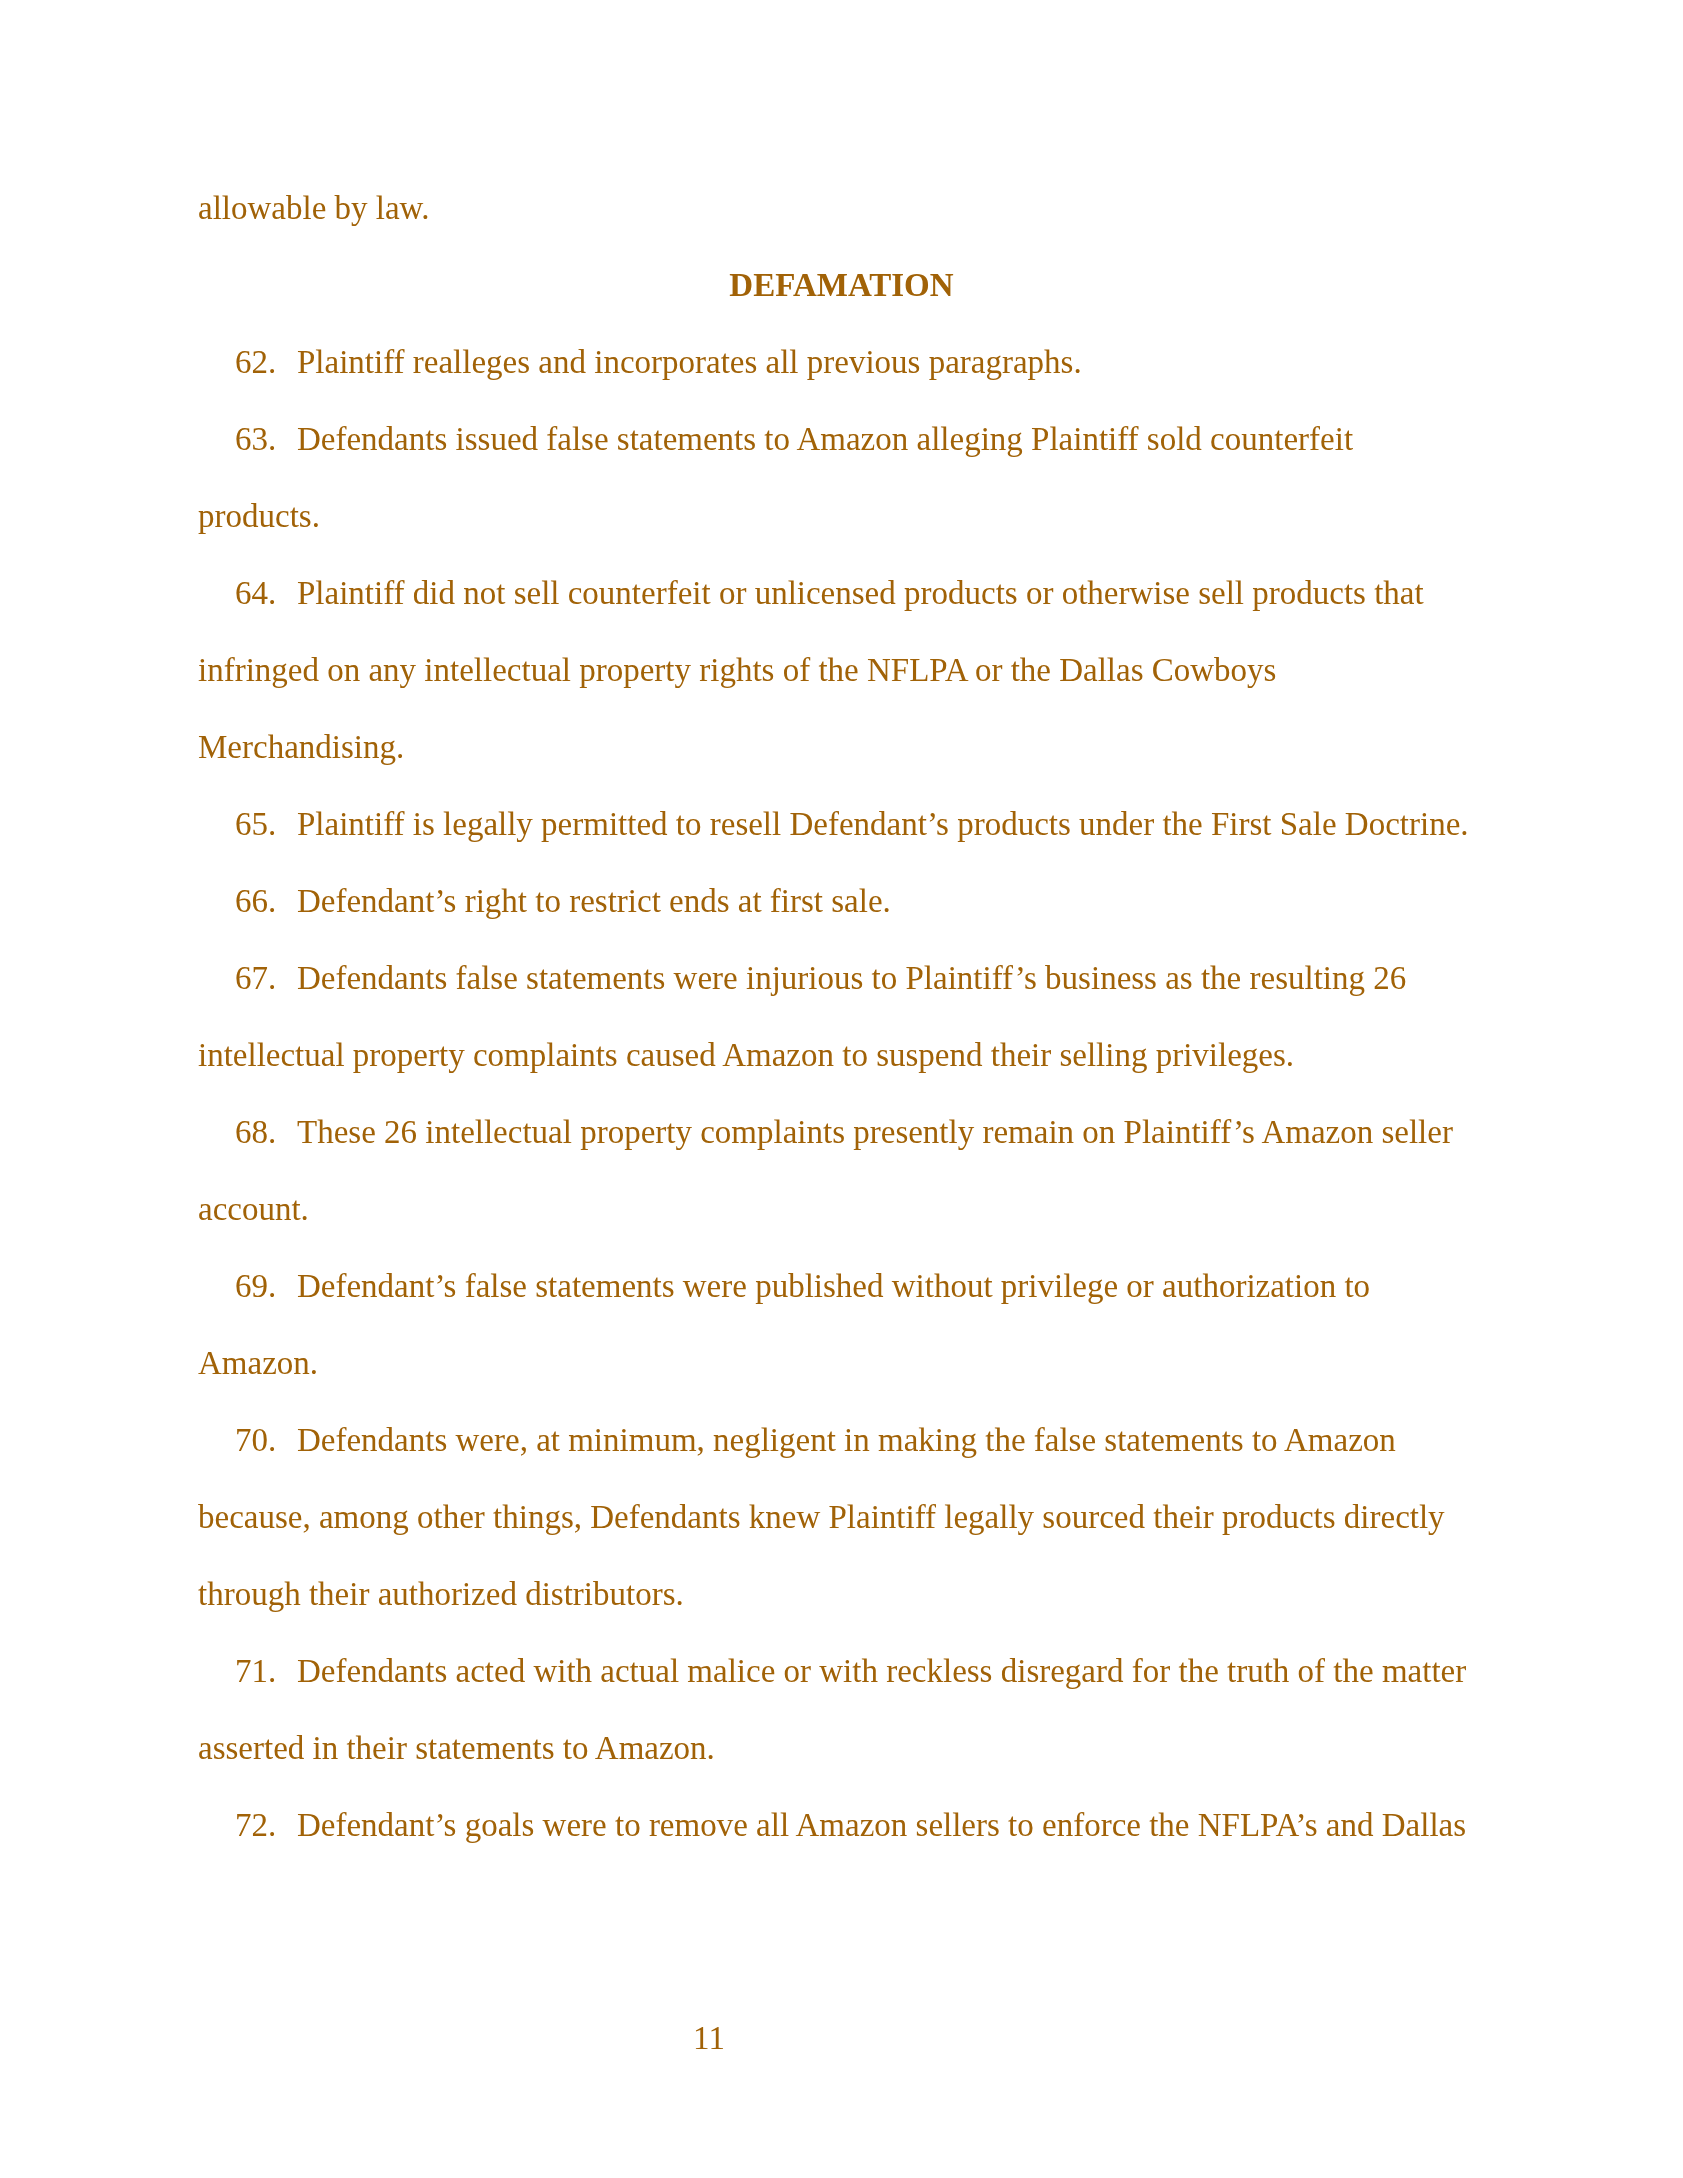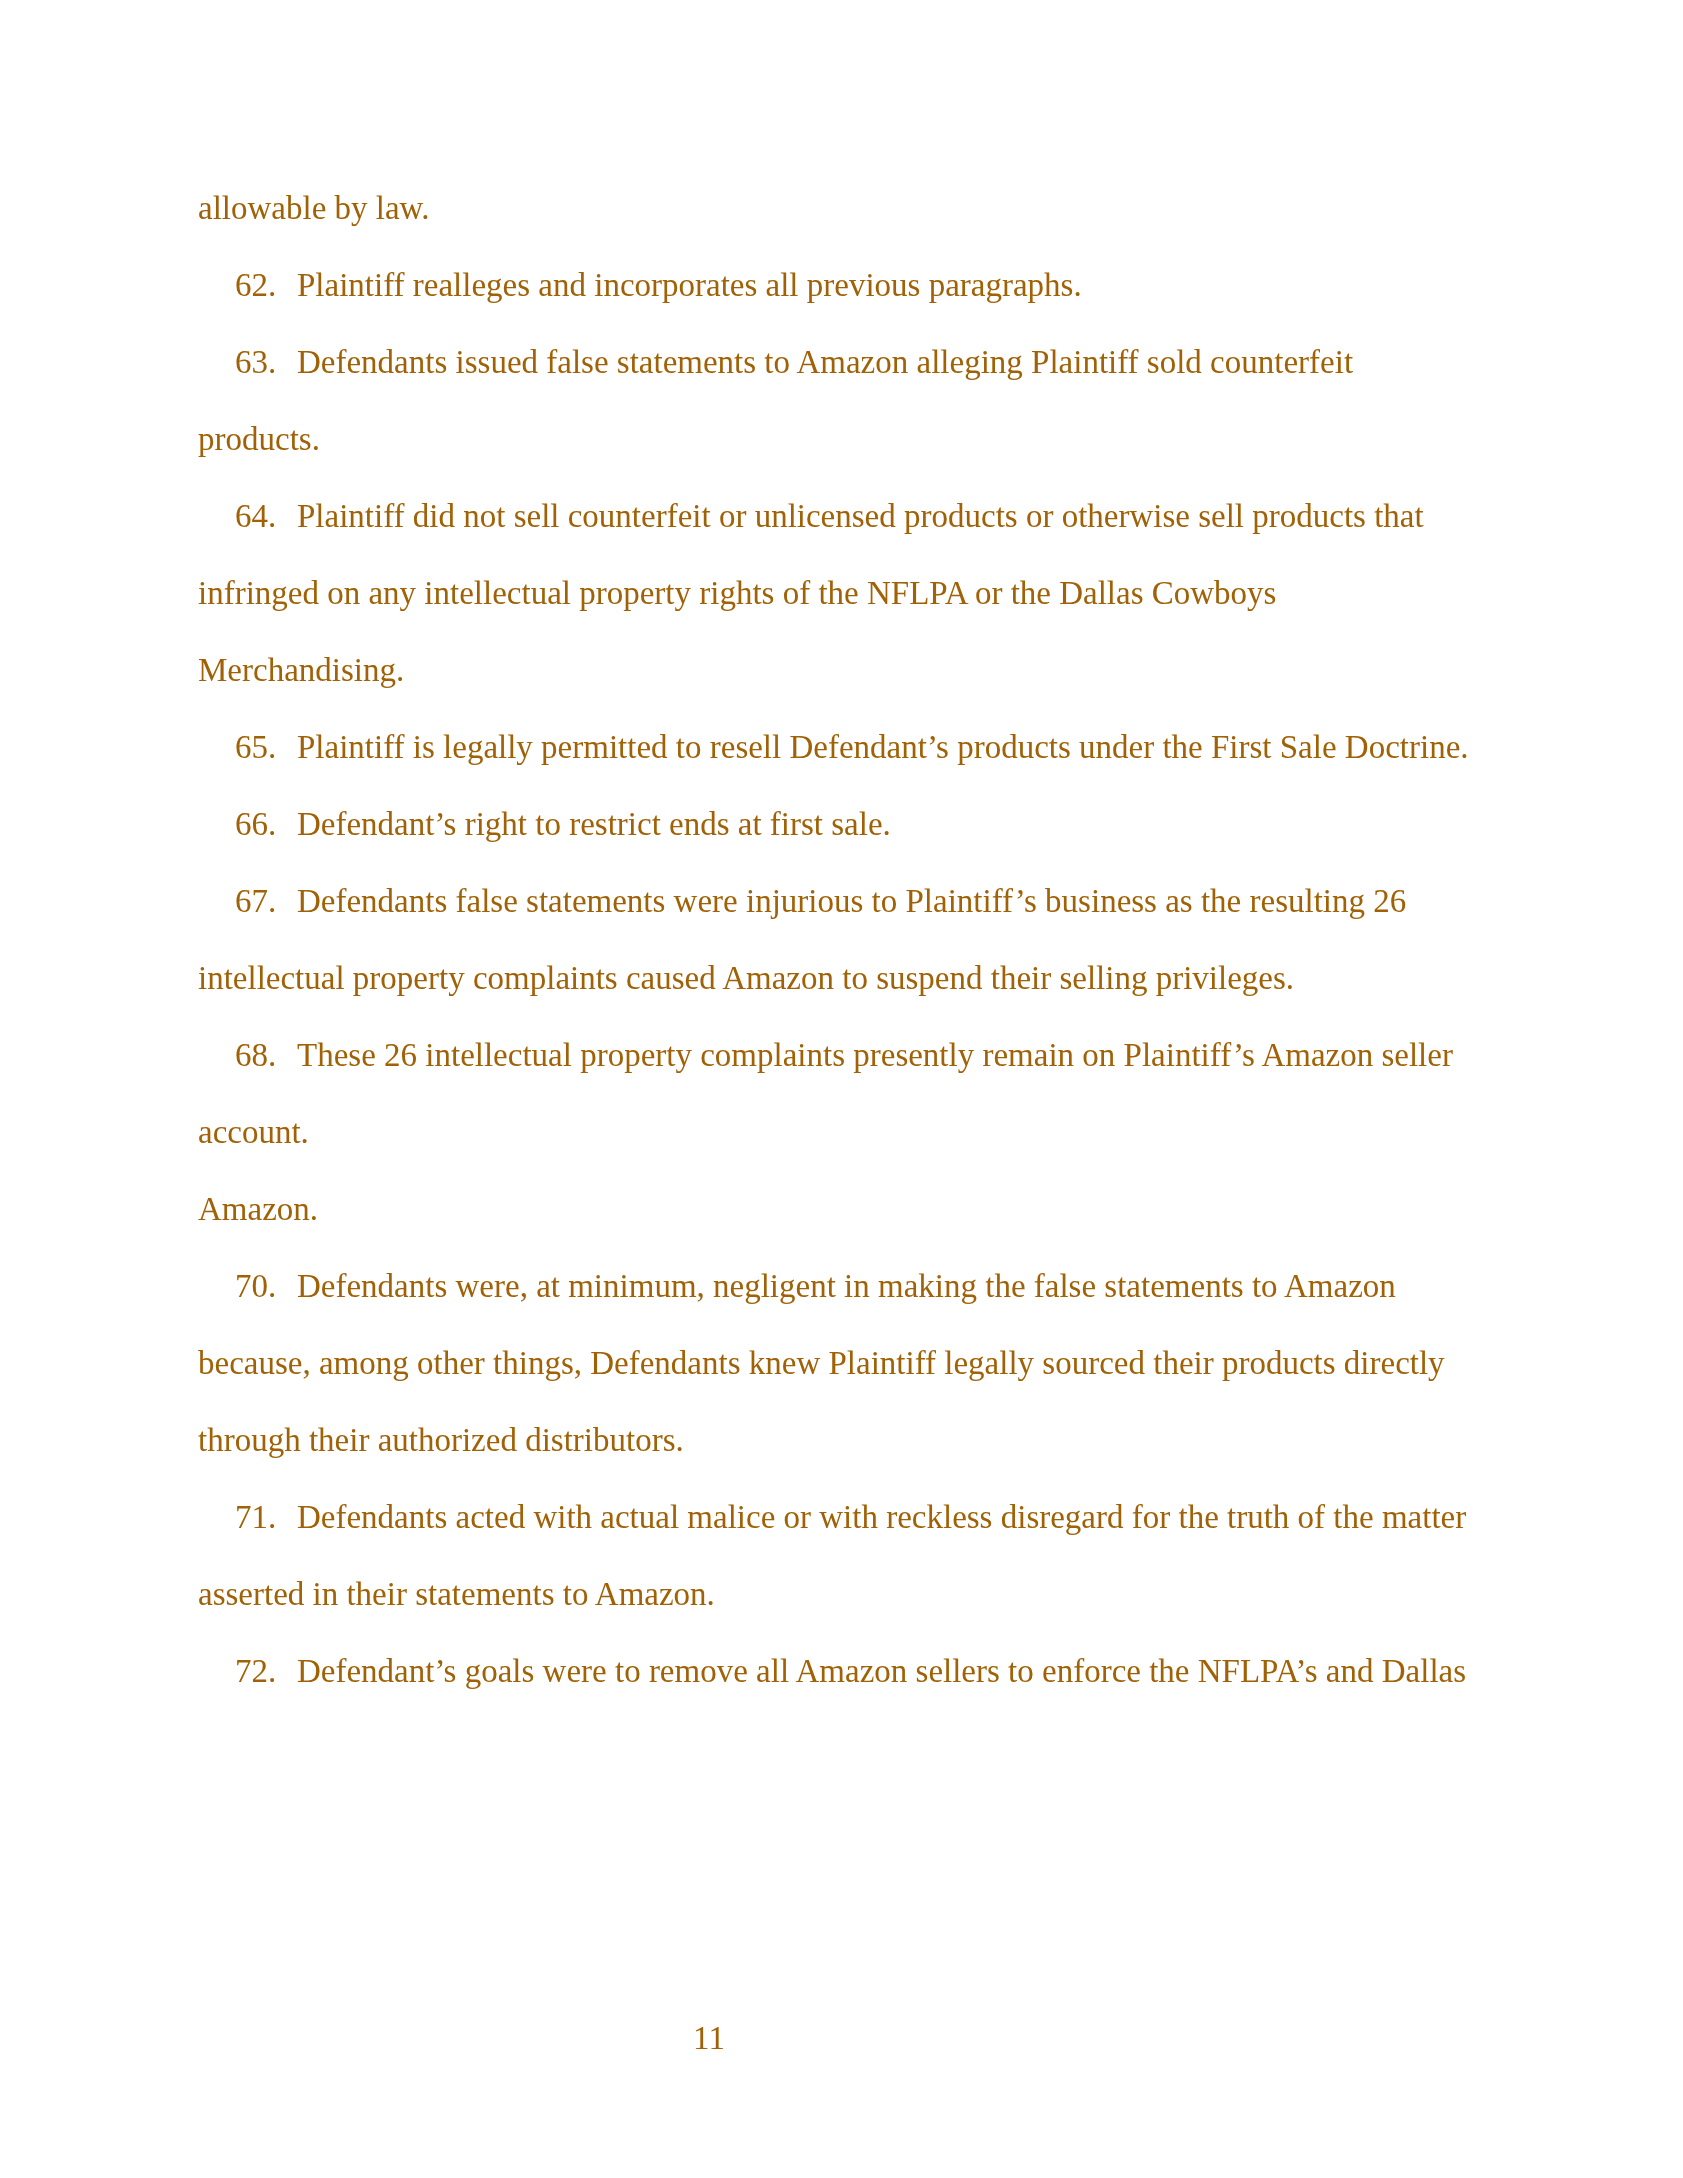--- a/index.html
+++ b/index.html
@@ -52,20 +52,21 @@
     line-height: 77px;
     height: 77px;
   }
 </style>
 </head>
 <body>
 
 <div class="page">
   <div class="doc-body">
     <div class="line">allowable by law.</div>
+    <div class="heading-line">DEFAMATION</div>
     <div id="paragraphs">
         <div>
           <div class="line para-first"><span class="pnum">62.</span>Plaintiff realleges and incorporates all previous paragraphs.</div>
         </div>
         <div>
           <div class="line para-first"><span class="pnum">63.</span>Defendants issued false statements to Amazon alleging Plaintiff sold counterfeit</div>
           <div class="line">products.</div>
         </div>
         <div>
           <div class="line para-first"><span class="pnum">64.</span>Plaintiff did not sell counterfeit or unlicensed products or otherwise sell products that</div>
@@ -80,20 +81,21 @@
         </div>
         <div>
           <div class="line para-first"><span class="pnum">67.</span>Defendants false statements were injurious to Plaintiff’s business as the resulting 26</div>
           <div class="line">intellectual property complaints caused Amazon to suspend their selling privileges.</div>
         </div>
         <div>
           <div class="line para-first"><span class="pnum">68.</span>These 26 intellectual property complaints presently remain on Plaintiff’s Amazon seller</div>
           <div class="line">account.</div>
         </div>
         <div>
+          <div class="line para-first"><span class="pnum">69.</span>Defendant’s false statements were published without privilege or authorization to</div>
           <div class="line">Amazon.</div>
         </div>
         <div>
           <div class="line para-first"><span class="pnum">70.</span>Defendants were, at minimum, negligent in making the false statements to Amazon</div>
           <div class="line">because, among other things, Defendants knew Plaintiff legally sourced their products directly</div>
           <div class="line">through their authorized distributors.</div>
         </div>
         <div>
           <div class="line para-first"><span class="pnum">71.</span>Defendants acted with actual malice or with reckless disregard for the truth of the matter</div>
           <div class="line">asserted in their statements to Amazon.</div>

